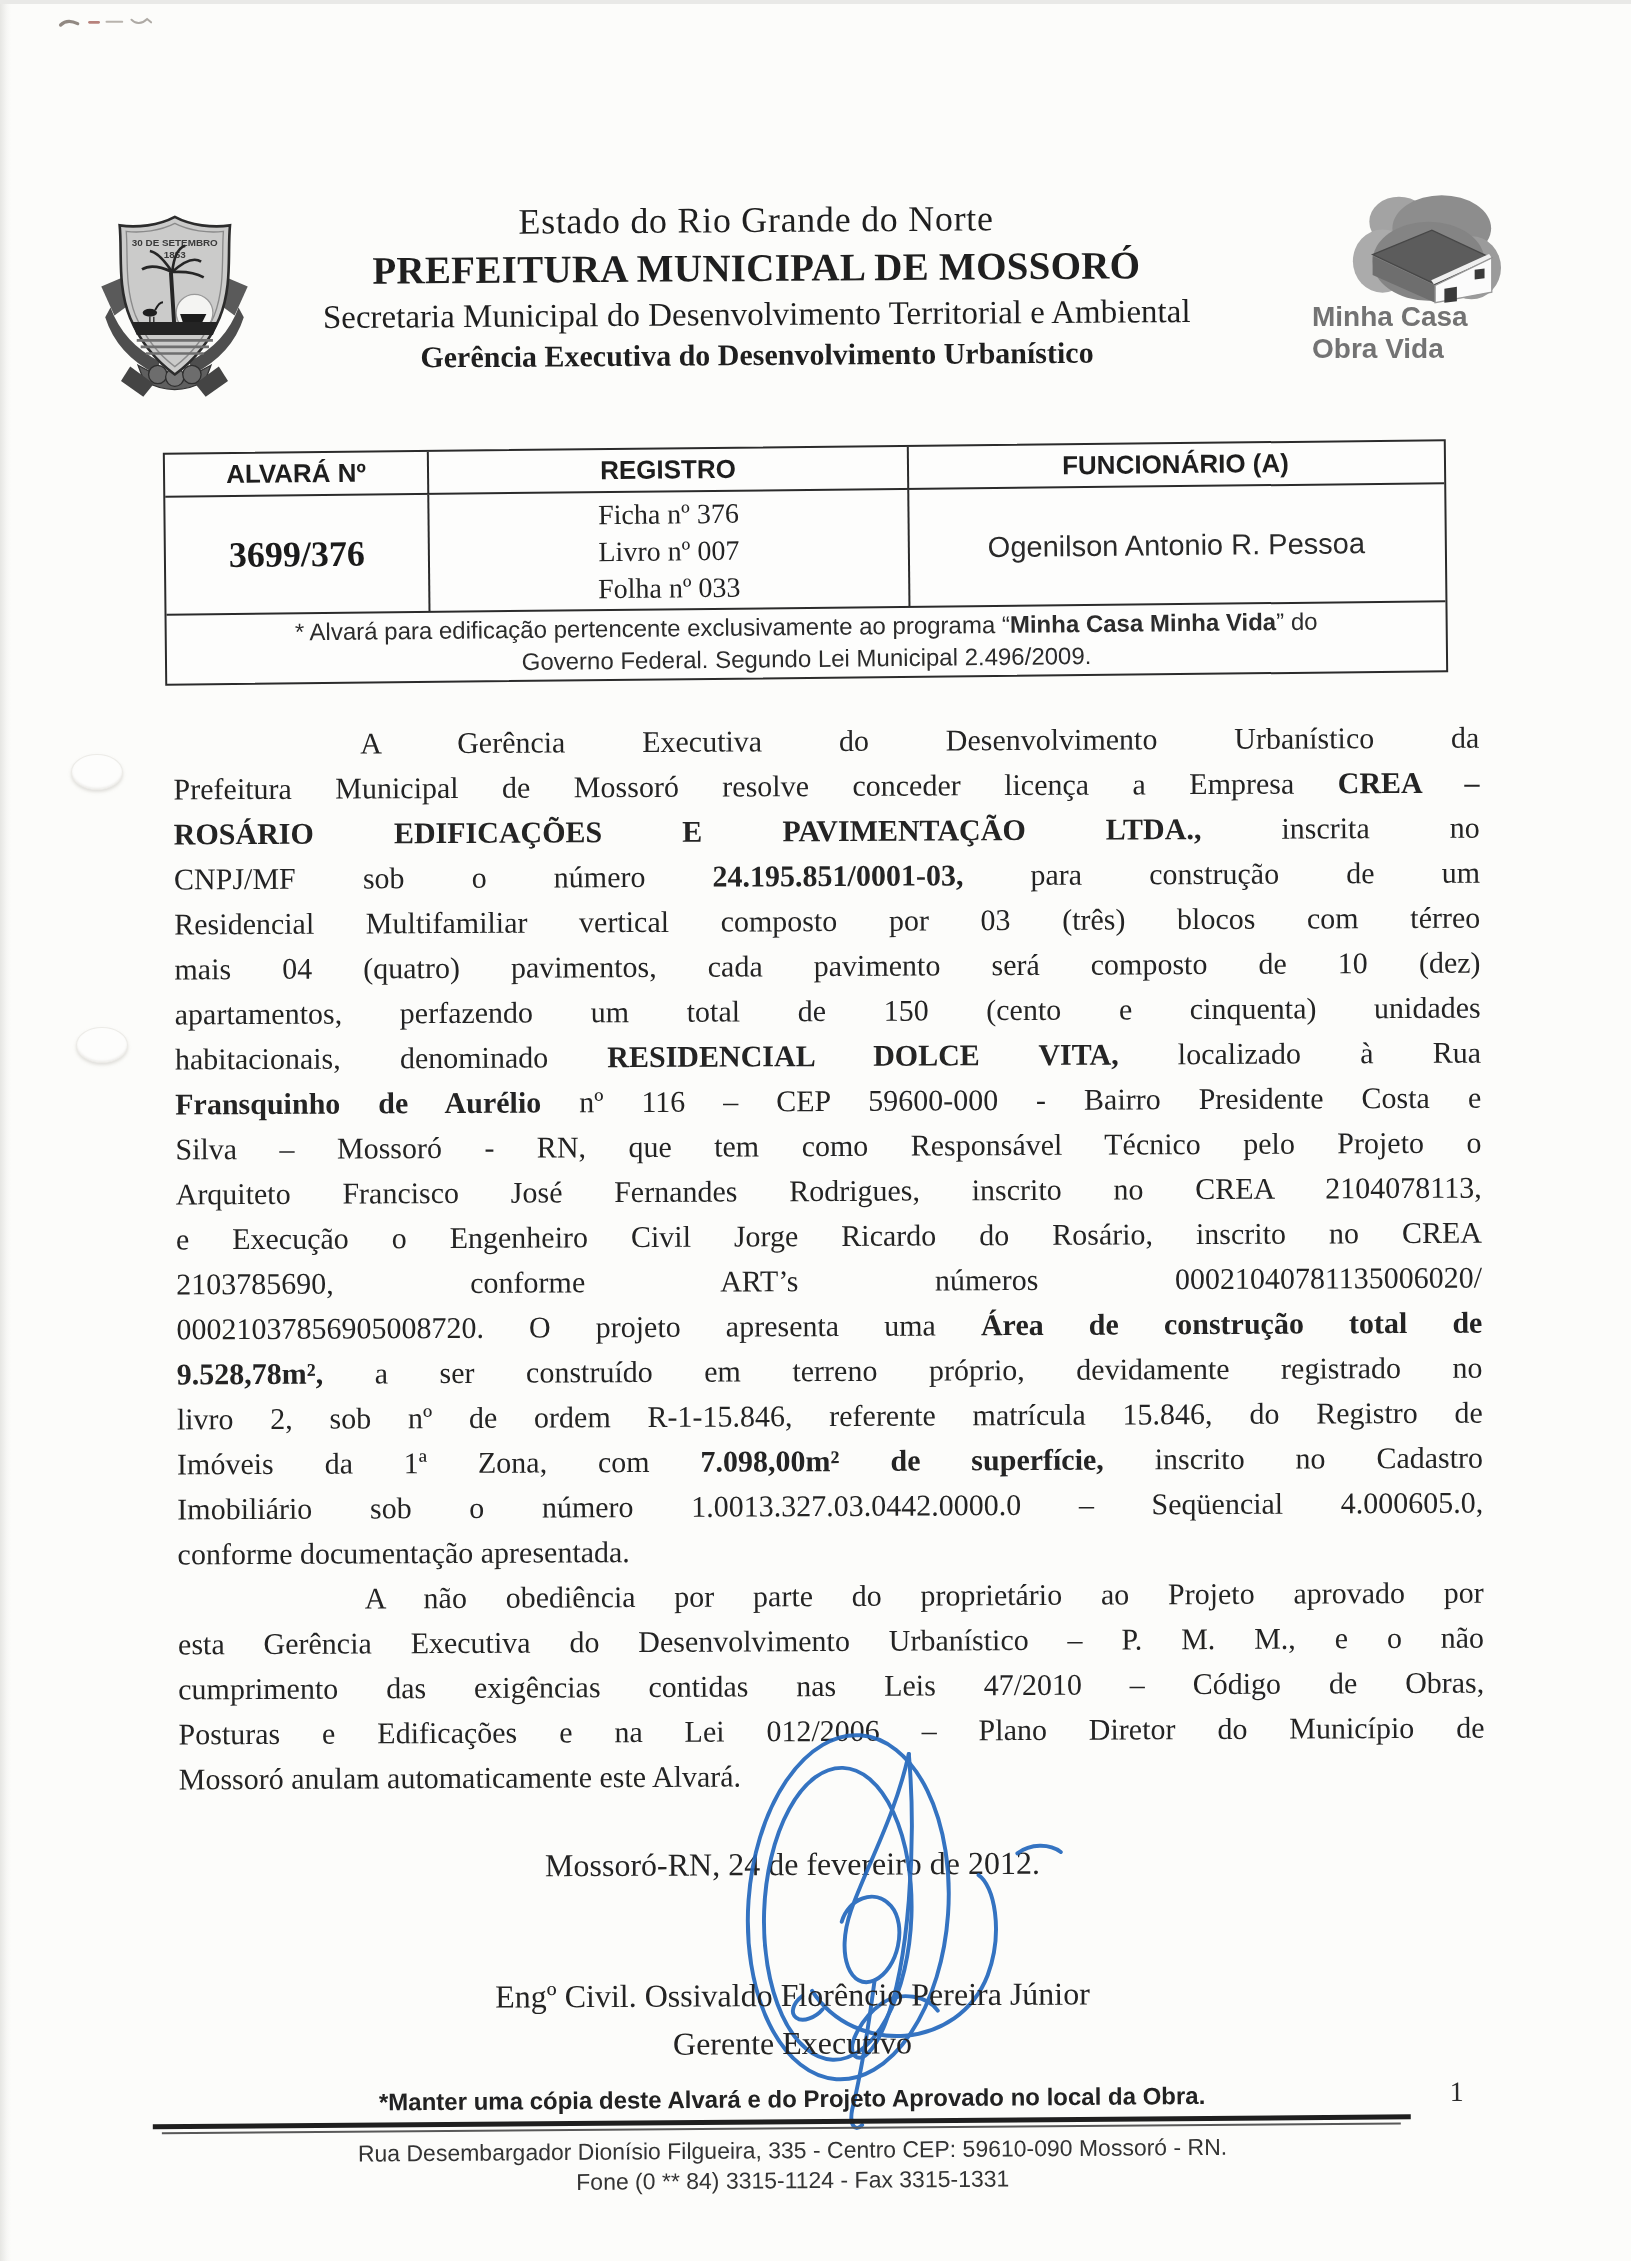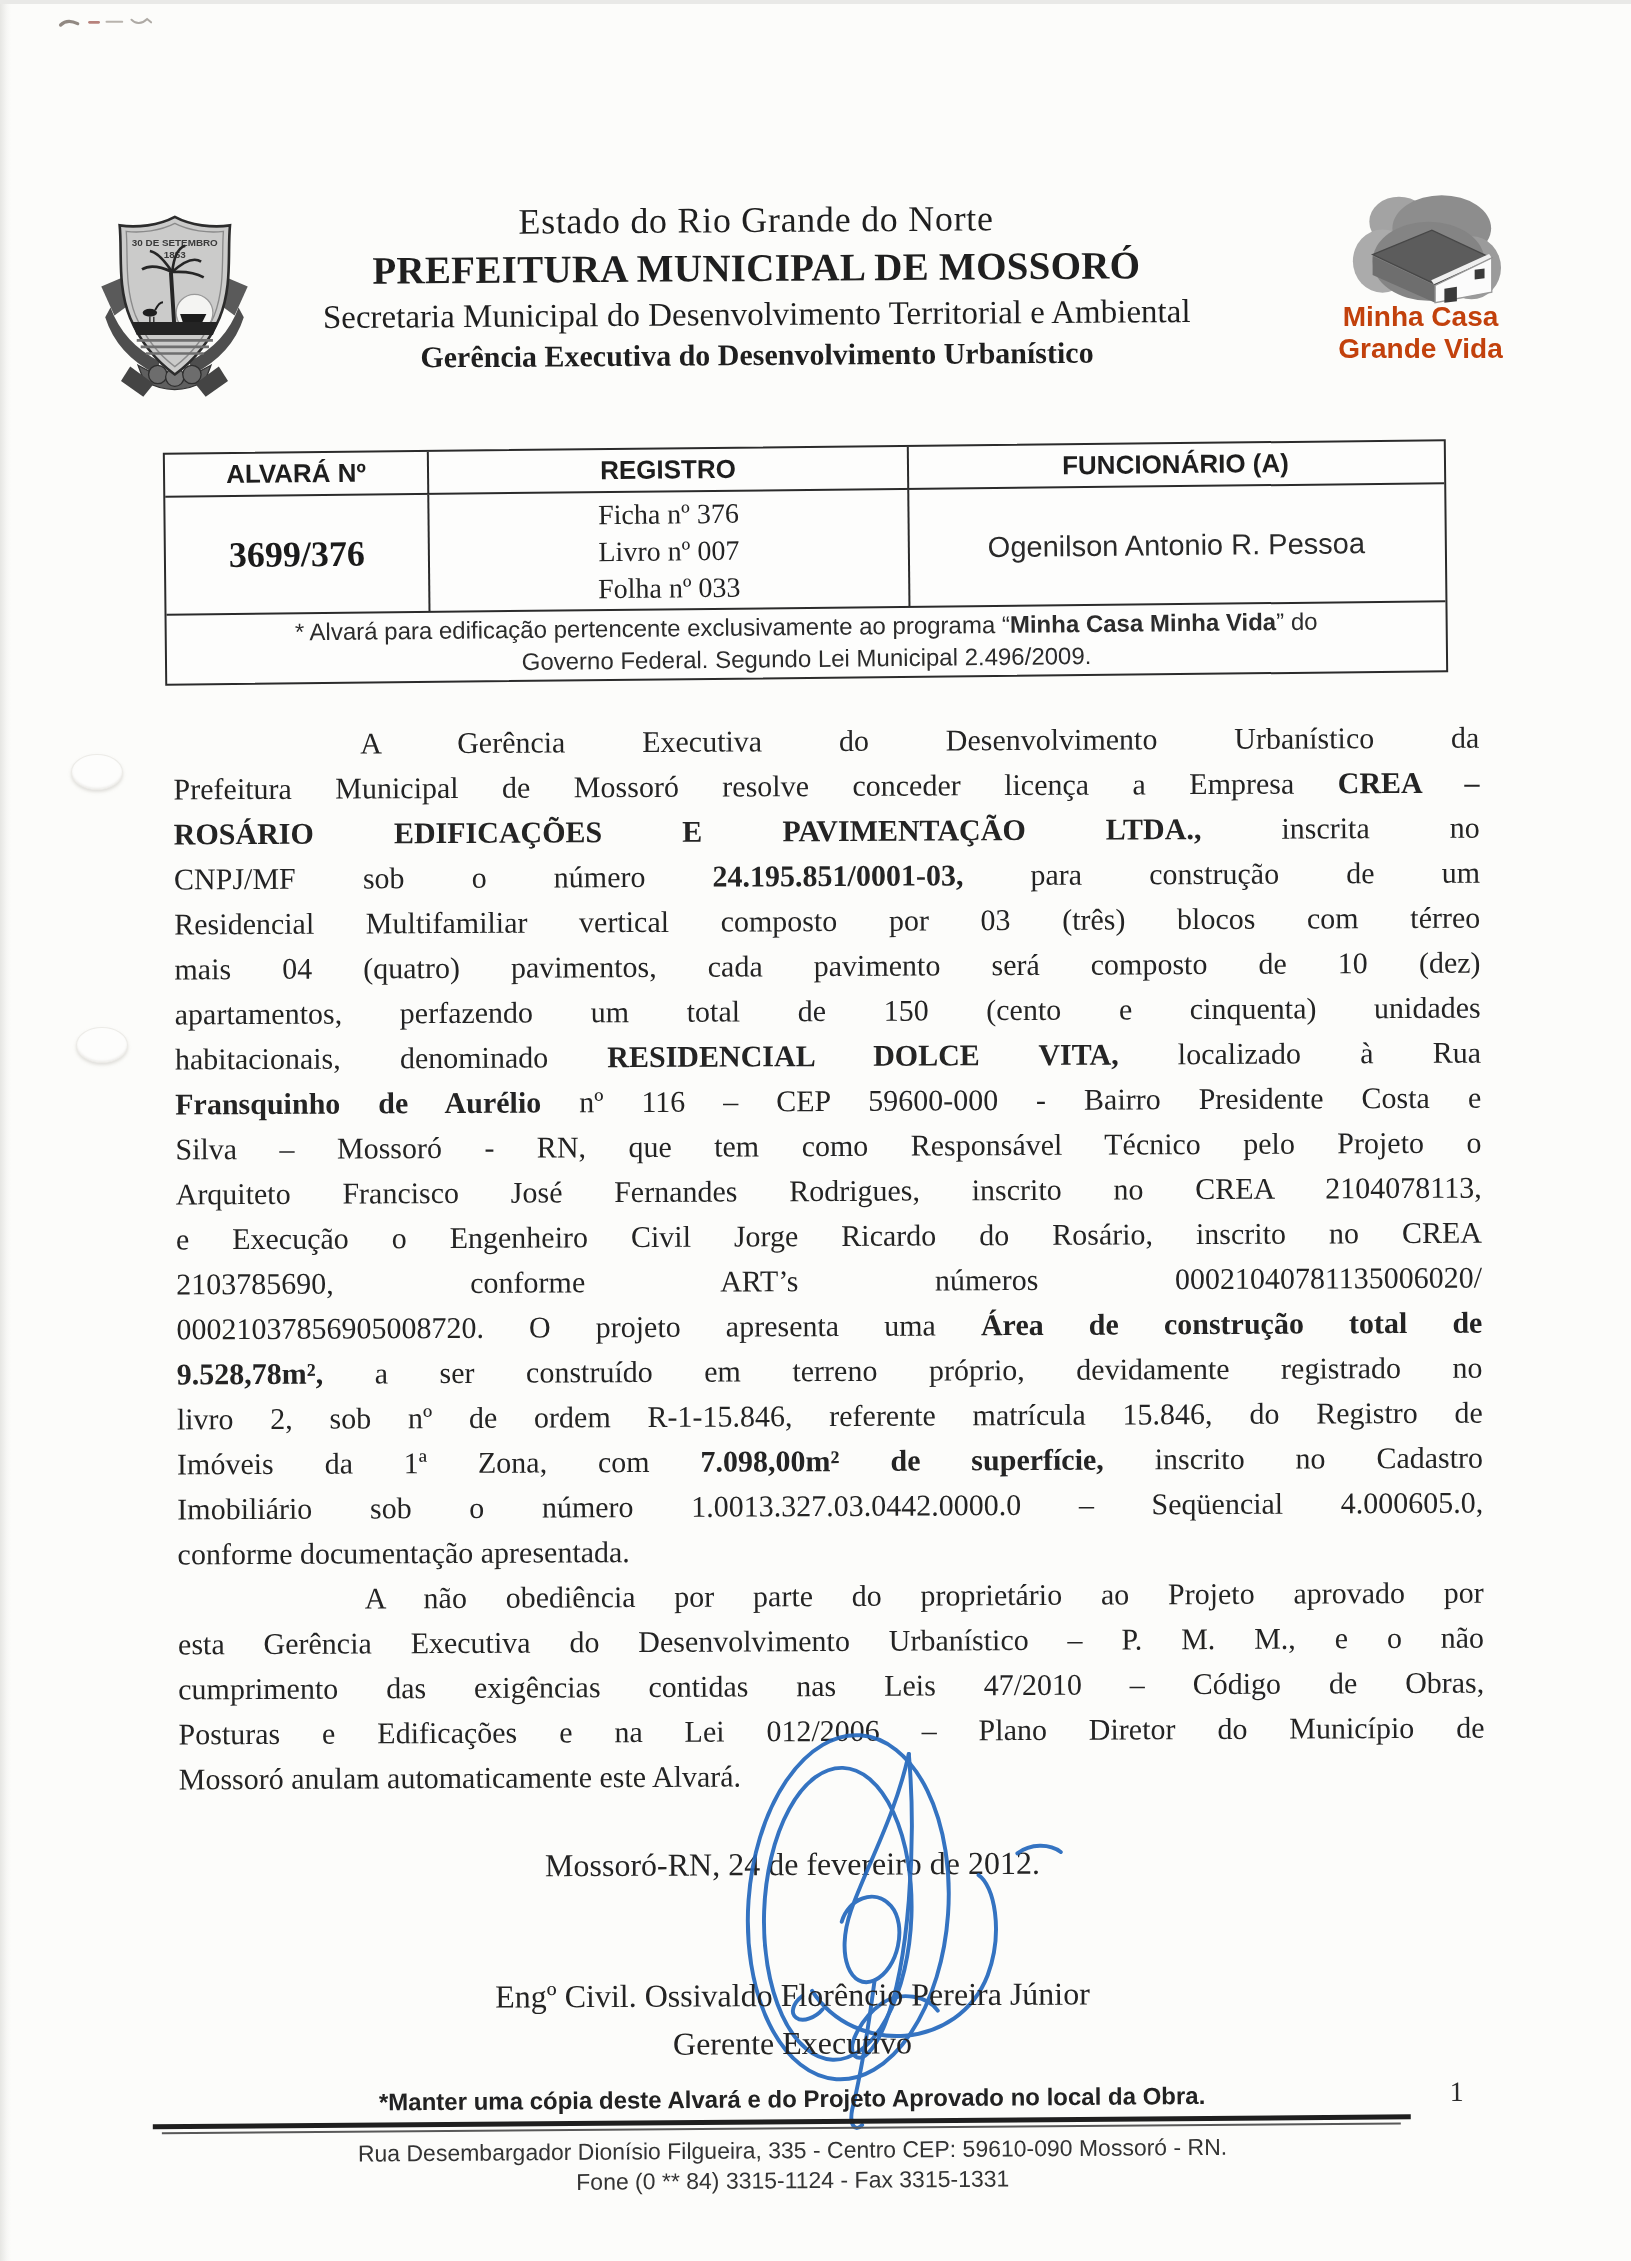--- a/index.html
+++ b/index.html
@@ -24,23 +24,23 @@
 
   
   #header-block{left:217px;top:195px;width:1079px;text-align:center;
     transform:rotate(-0.4deg);color:#1f1f1f;}
   #header-state{font-size:36px;line-height:43px;letter-spacing:0.7px;}
   #header-title{font-size:39px;line-height:51px;font-weight:bold;letter-spacing:0.3px;}
   #header-secretariat{font-size:33px;line-height:42px;}
   #header-department{font-size:30px;line-height:39px;font-weight:bold;}
   #coat-of-arms{left:97px;top:205px;}
   #mcmv-logo{left:1343px;top:188px;}
-  #mcmv-labels{left:1312px;top:297px;width:217px;text-align:center;
+  #mcmv-labels{left:1312px;top:297px;width:217px;text-align:left;
     font-family:"Liberation Sans","DejaVu Sans",sans-serif;
-    font-weight:bold;font-size:28px;line-height:32px;color:#c2410c;}
+    font-weight:bold;font-size:28px;line-height:32px;color:#737373;}
 
   
   #permit-table{left:164px;top:442px;width:1283px;transform:rotate(-0.6deg);
     border:2.6px solid #2b2b2b;box-sizing:border-box;background:#fdfdfc;}
   .trow{display:flex;}
   .tcell{box-sizing:border-box;display:flex;align-items:center;justify-content:center;
     flex-direction:column;}
   .c1{width:264px;border-right:2px solid #2b2b2b;}
   .c2{width:480px;border-right:2px solid #2b2b2b;}
   .c3{width:533px;}
@@ -165,21 +165,21 @@
       <polygon points="45,95 135,58 225,100 140,140" fill="#5c5c5c" stroke="#474747" stroke-width="2"></polygon>
       <polygon points="134,134 222,94 226,100 138,140" fill="#efefef"></polygon>
       <polygon points="45,97 140,142 140,168 45,126" fill="#6e6e6e"></polygon>
       <polygon points="140,142 226,100 226,152 140,168" fill="#fbfbfb" stroke="#999" stroke-width="2"></polygon>
       <polygon points="154,147 173,144 173,166 154,168" fill="#3a3a3a"></polygon>
       <polygon points="200,118 215,116 215,131 200,133" fill="#3a3a3a"></polygon>
     </svg>
   </div>
   <div id="mcmv-labels" class="abs">
     <div>Minha Casa</div>
-    <div>Grande Vida</div>
+    <div>Obra Vida</div>
   </div>
 
   <div id="permit-table" class="abs">
     <div class="trow thead-row">
       <div class="tcell c1">ALVARÁ Nº</div>
       <div class="tcell c2">REGISTRO</div>
       <div class="tcell c3">FUNCIONÁRIO (A)</div>
     </div>
     <div class="trow tdata-row">
       <div class="tcell c1">

